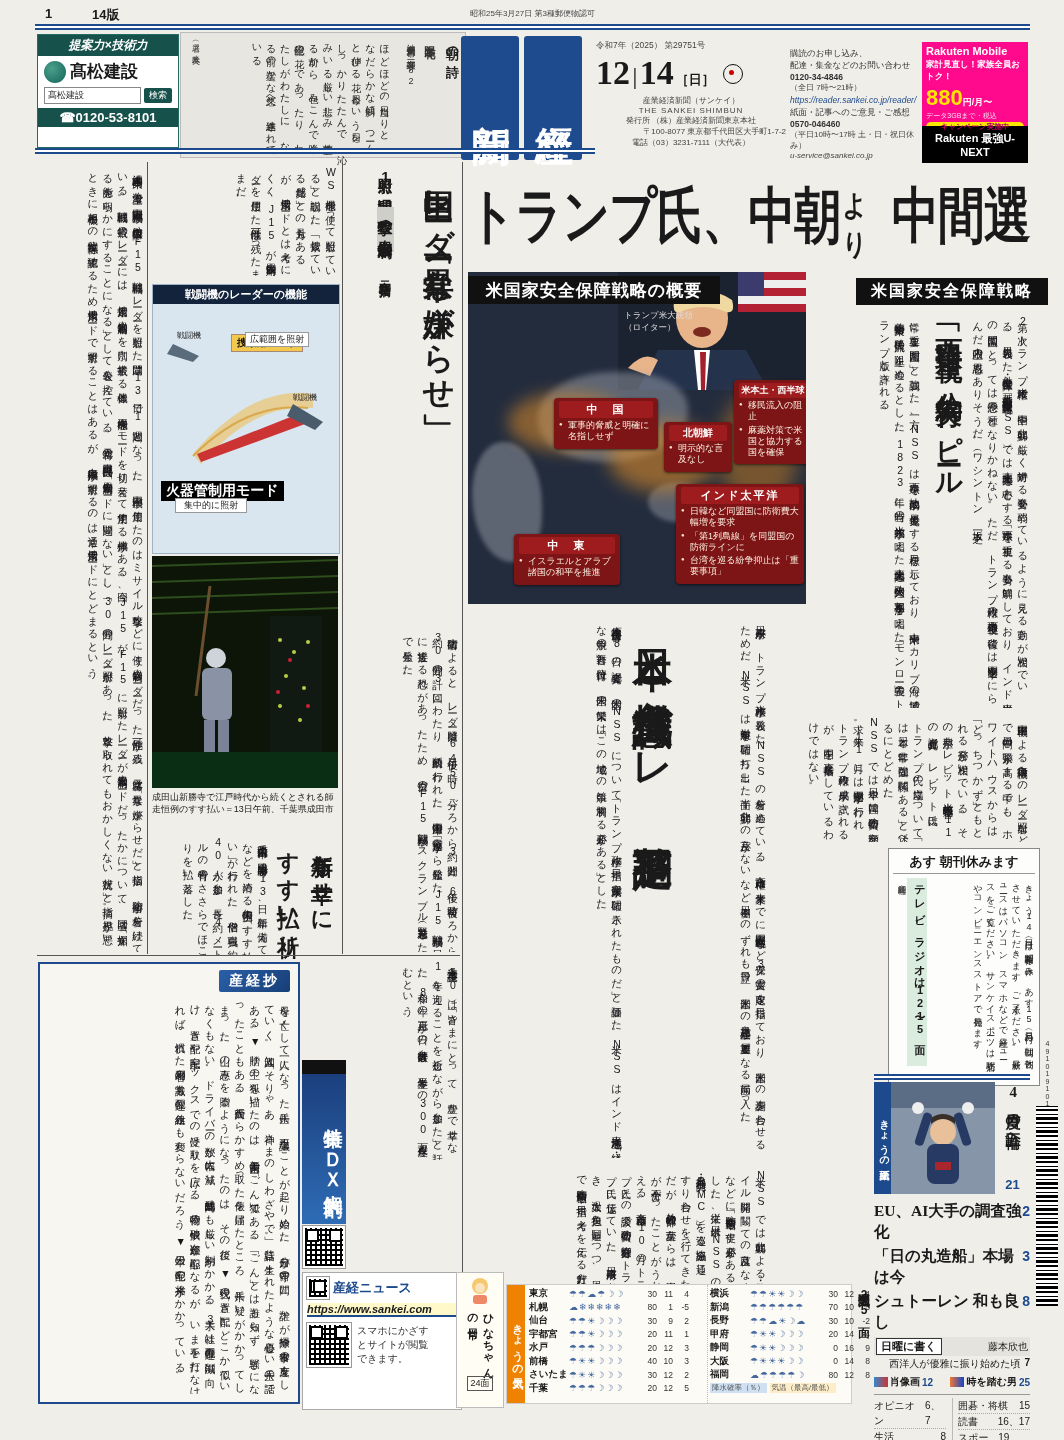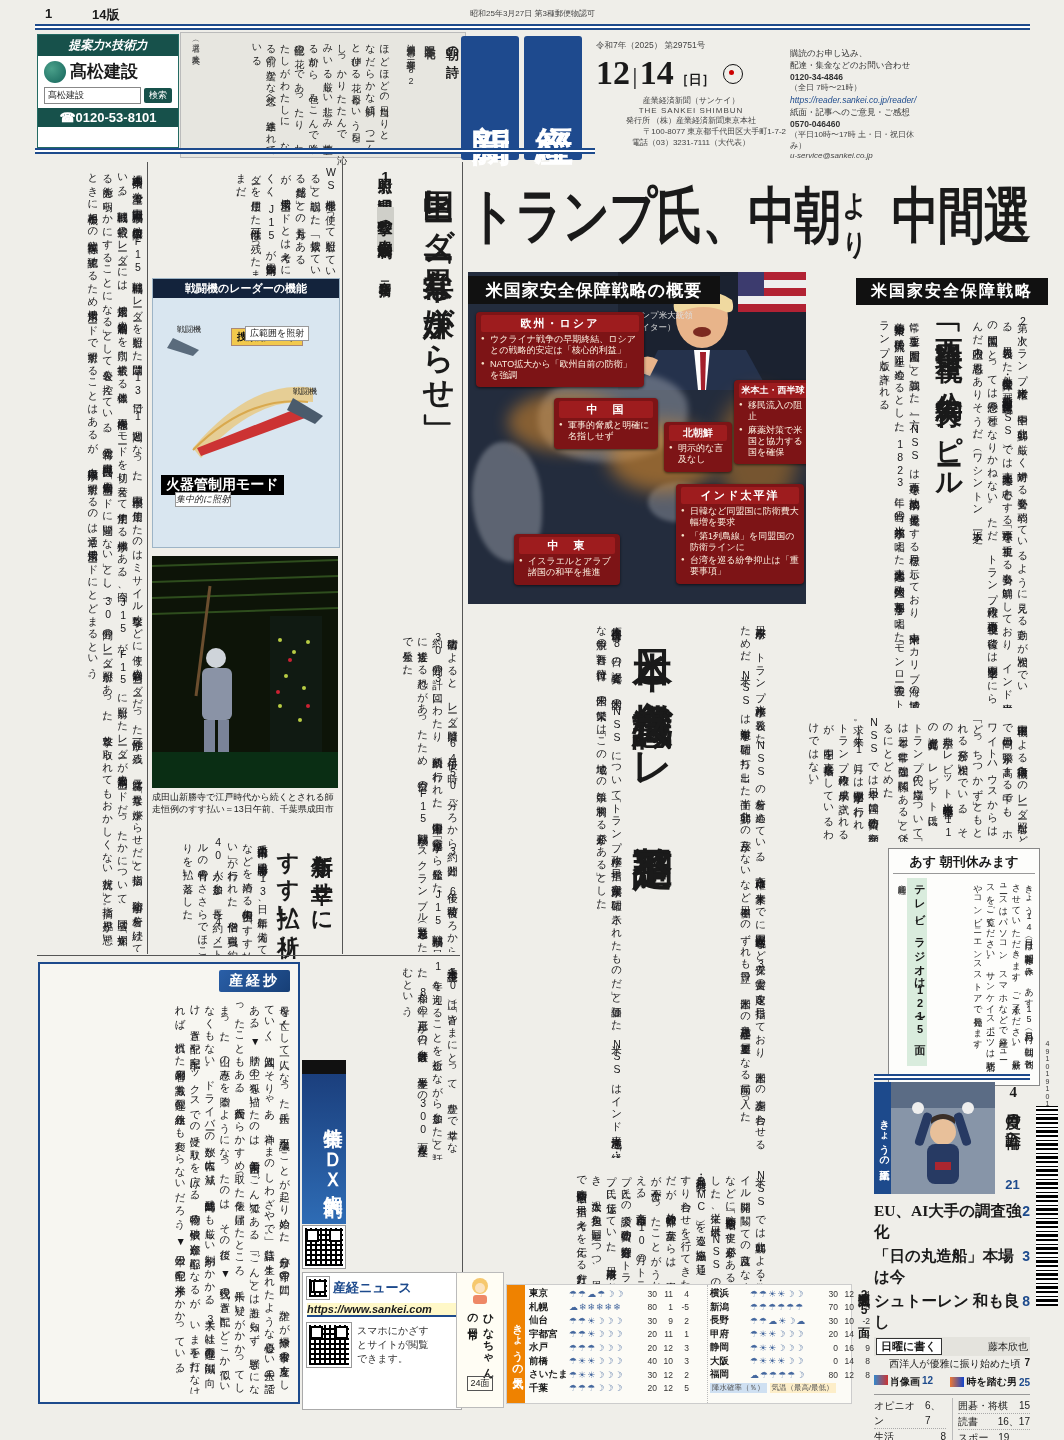--- a/index.html
+++ b/index.html
@@ -101,45 +101,55 @@
   <div class="abs" style="left:790px;top:48px;width:128px;height:100px;font-size:8.5px;color:#333;">
     <div>購読のお申し込み、</div>
     <div><span>配達・集金などのお問い合わせ</span>　<b>0120-34-4846</b></div>
     <div class="tiny">（全日 7時〜21時）</div>
     <div style="font-style:italic;color:#1d4a8c;margin:2px 0;">https://reader.sankei.co.jp/reader/</div>
     <div><span>紙面・記事へのご意見・ご感想</span>　<b>0570-046460</b></div>
     <div class="tiny">（平日10時〜17時 土・日・祝日休み）</div>
     <div class="tiny" style="font-style:italic;">u-service@sankei.co.jp</div>
   </div>
 
+  <div class="abs" style="left:922px;top:42px;width:106px;height:106px;">
+    <div style="background:#ff0a8c;color:#fff;height:78px;padding:3px 4px;">
+      <div style="font-weight:900;font-size:11px;">Rakuten Mobile</div>
+      <div style="font-size:8.5px;font-weight:700;color:#fff;margin-top:2px;">家計見直し！家族全員おトク！</div>
+      <div style="margin-top:2px;"><span style="font-size:22px;font-weight:900;color:#ffe600;">880</span><span style="font-size:9px;font-weight:700;">円/月〜</span></div>
+      <div class="tiny" style="color:#ffd9ee;font-size:7px;">データ3GBまで・税込</div>
+      <div style="background:#ffe600;color:#b00060;font-size:7.5px;font-weight:700;text-align:center;border-radius:6px;margin-top:1px;">キャンペーン実施中</div>
+    </div>
+    <div style="background:#000;color:#fff;font-weight:900;font-size:11px;text-align:center;padding:5px 0;">Rakuten 最強U-NEXT</div>
+  </div>
 
   <div class="abs blue-double" style="left:35px;top:148px;width:560px;"></div>
 
   <div class="abs v bt" style="left:37px;top:166px;width:108px;height:786px;">
     <span>沖縄本島南東の公海上空で中国軍戦闘機が航空自衛隊のF15戦闘機にレーダーを照射した問題は13日で1週間となった。中国機が使用したのはミサイル攻撃などに使う火器管制レーダーだった可能性が残る。元空将は「異常な嫌がらせだ」と指摘し、防衛省が分析を続けている。</span><span>戦闘機に搭載のレーダーには、捜索用と火器管制用とを別々に搭載する機体と、両機能をモードを切り替えて使用する機体がある。今回、J15がF15に照射したレーダーが火器管制用モードだったかについて、同省は「探知する能力を明らかにすることになる」として公表を控えている。</span><span>元空将の織田邦男氏は「火器管制用モードに間違いない」とし、「30分間のレーダー照射があった。攻撃と取られてもおかしくない状況だ」と指摘。視界が悪いときに相手機との位置関係を確認するため捜索用モードで照射することはあるが、自衛隊機が照射するのは通常、捜索用モードにとどまるという。</span>
   </div>
   <div class="abs vrule" style="left:147px;top:162px;height:792px;"></div>
 
   <div class="abs v bt" style="left:152px;top:166px;width:186px;height:110px;">WS機能を使って照射している」と説明した。「捜索している感覚だ」との見方もあるが、捜索用モードとは考えにくく、J15が火器管制用レーダーを使用した可能性は残ったままだ。</div>
 
-  <div class="abs" style="left:152px;top:278px;width:186px;height:268px;background:#d9e6f0;border:1px solid #9db4c6;">
+  <div class="abs" style="left:152px;top:284px;width:186px;height:268px;background:#d9e6f0;border:1px solid #9db4c6;">
     <div style="background:#13233c;color:#fff;font-weight:700;font-size:11px;text-align:center;padding:2px 0;">戦闘機のレーダーの機能</div>
     <svg width="186" height="200">
       <path d="M20,40 L46,52 L40,58 L14,50 Z" fill="#5a6b7c"></path>
       <path d="M40,150 q60,-70 120,-60 l0,14 q-58,-6 -112,56 Z" fill="#e9c87e" opacity="0.8"></path>
       <path d="M40,152 q55,-55 115,-48" stroke="#d9a94e" stroke-width="2" fill="none"></path>
       <path d="M44,150 L150,108 L152,120 L48,158 Z" fill="#c33"></path>
       <path d="M140,100 L170,118 L162,126 L134,112 Z" fill="#4a5b6c"></path>
       <text x="24" y="34" font-size="8" fill="#222">戦闘機</text>
       <text x="140" y="96" font-size="8" fill="#222">戦闘機</text>
     </svg>
     <div class="abs" style="left:78px;top:30px;background:#f2c94c;color:#111;font-weight:700;font-size:10px;padding:1px 5px;border:1px solid #a87;margin-top:19px;">捜索用モード</div>
     <div class="abs" style="left:92px;top:47px;background:#fff;font-size:9px;padding:0 4px;border:1px solid #999;">広範囲を照射</div>
     <div class="abs" style="left:8px;top:196px;background:#000000; color:#fff;font-weight:700;font-size:14px;padding:1px 5px;">火器管制用モード</div>
-    <div class="abs" style="left:22px;top:213px;background:#fff;font-size:9px;padding:0 0;border:1px solid #999;font-style:italic;">集中的に照射</div>
+    <div class="abs" style="left:22px;top:213px;background:#fff;font-size:9px;padding:0 8px;border:1px solid #999;">集中的に照射</div>
   </div>
 
   <div class="abs" style="left:152px;top:556px;width:186px;height:232px;overflow:hidden;">
     <svg width="186" height="232">
       <rect width="186" height="232" fill="#0d1408"></rect>
       <g stroke="#2e4d1d" stroke-width="2">
         <line x1="0" y1="10" x2="186" y2="4"></line>
           <line x1="0" y1="26" x2="186" y2="20"></line>
         <line x1="0" y1="42" x2="186" y2="36"></line>
           <line x1="0" y1="58" x2="186" y2="52"></line>
@@ -224,27 +234,20 @@
     <div class="abs" style="left:0;top:60px;width:338px;height:272px;">
       <div class="abs" style="left:4px;top:110px;width:70px;height:120px;background:#8d939e;border-radius:45% 55% 40% 60%;opacity:.55;filter:blur(2px);"></div>
       <div class="abs" style="left:70px;top:40px;width:150px;height:90px;background:#9aa0ab;border-radius:50% 40% 55% 45%;opacity:.5;filter:blur(3px);"></div>
       <div class="abs" style="left:180px;top:150px;width:60px;height:40px;background:#8d939e;border-radius:50%;opacity:.5;filter:blur(2px);"></div>
       <div class="abs" style="left:40px;top:60px;width:120px;height:60px;background:#d98a2b;border-radius:50%;opacity:.55;filter:blur(8px);"></div>
       <div class="abs" style="left:140px;top:90px;width:110px;height:70px;background:#d98a2b;border-radius:50%;opacity:.6;filter:blur(9px);"></div>
       <div class="abs" style="left:250px;top:60px;width:80px;height:120px;background:#c87f24;border-radius:50%;opacity:.5;filter:blur(10px);"></div>
     </div>
     <div class="abs kicker-bar" style="left:0;top:4px;width:252px;height:28px;font-size:17px;letter-spacing:1px;">米国家安全保障戦略の概要</div>
 
-    <div class="callout" style="left:8px;top:40px;width:158px;">
-      <div class="cl-title">欧州・ロシア</div>
-      <ul>
-          <li>ウクライナ戦争の早期終結、ロシアとの戦略的安定は「核心的利益」</li>
-          <li>NATO拡大から「欧州自前の防衛」を強調</li>
-        </ul>
-    </div>
     <div class="callout" style="left:86px;top:126px;width:94px;">
       <div class="cl-title">中　国</div>
       <ul>
           <li>軍事的脅威と明確に名指しせず</li>
         </ul>
     </div>
     <div class="callout" style="left:196px;top:150px;width:58px;">
       <div class="cl-title" style="font-size:10px;letter-spacing:0;">北朝鮮</div>
       <ul>
           <li>明示的な言及なし</li>
@@ -494,21 +497,21 @@
       </div>
     <div style="display:flex;gap:4px;align-items:center;background:#e4e3dd;margin-top:4px;padding:1px 2px;">
       <span style="border:1.5px solid #333;font-size:11px;font-weight:700;padding:0 4px;background:#fff;">日曜に書く</span>
       <span style="font-size:10px;margin-left:auto;">藤本欣也</span>
     </div>
     <div style="display:flex;justify-content:flex-end;gap:4px;font-size:10px;margin-top:1px;">
       <span>西洋人が優雅に振り始めた頃</span>
       <b>7</b>
     </div>
     <div style="display:flex;justify-content:space-between;margin-top:4px;align-items:center;">
-      <span style="display:flex;align-items:flex-start;gap:2px;">
+      <span style="display:flex;align-items:center;gap:2px;">
           <span style="width:14px;height:10px;background:linear-gradient(90deg,#38c,#c33);display:inline-block;"></span>
           <b style="font-size:10px;">肖像画</b>
           <b style="font-size:10px;color:#1d4a8c;">12</b>
         </span>
       <span style="display:flex;align-items:center;gap:2px;">
           <span style="width:14px;height:10px;background:linear-gradient(90deg,#e73,#14c);display:inline-block;"></span>
           <b style="font-size:10px;">時を踏む男</b>
           <b style="font-size:10px;color:#1d4a8c;">25</b>
         </span>
     </div>

